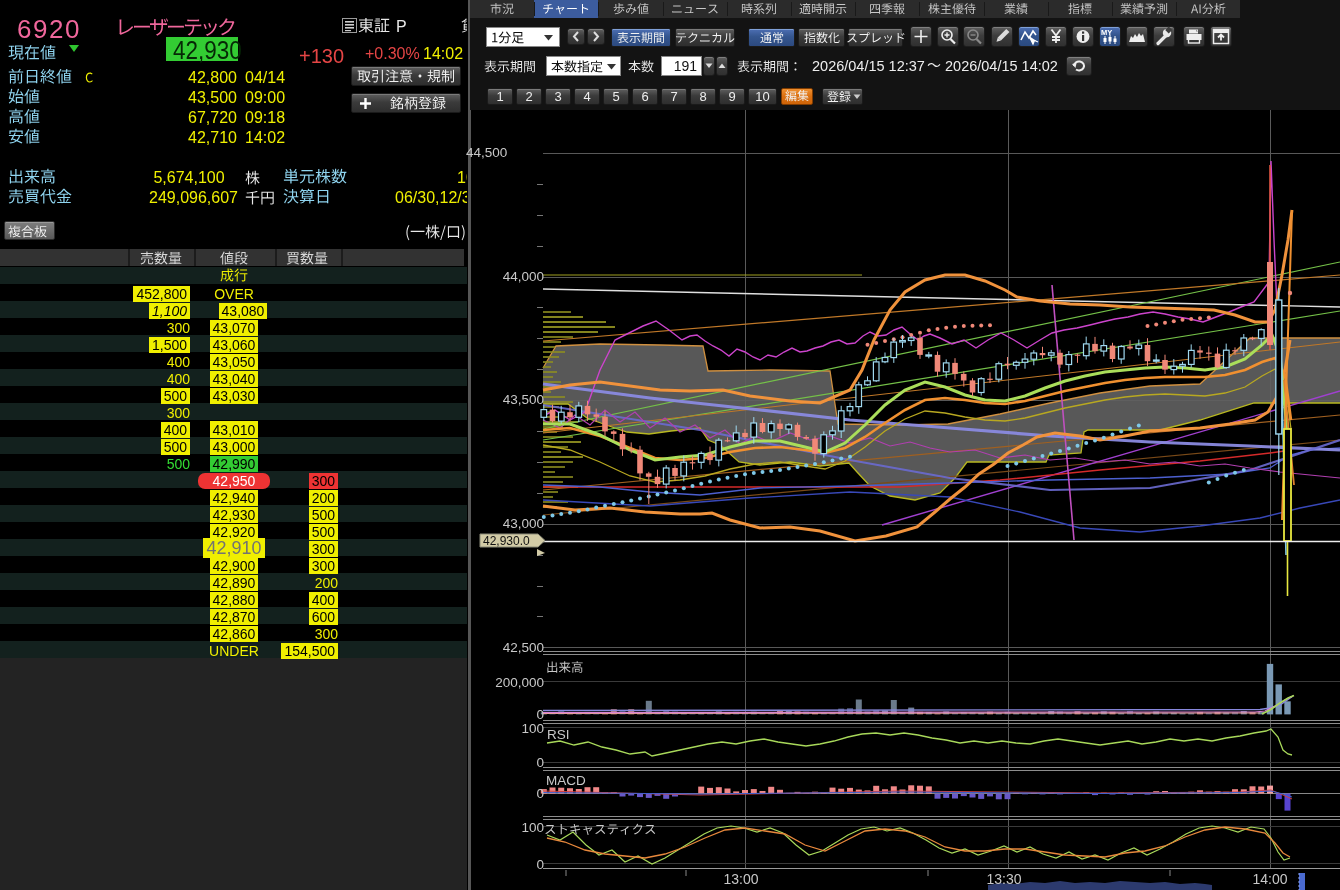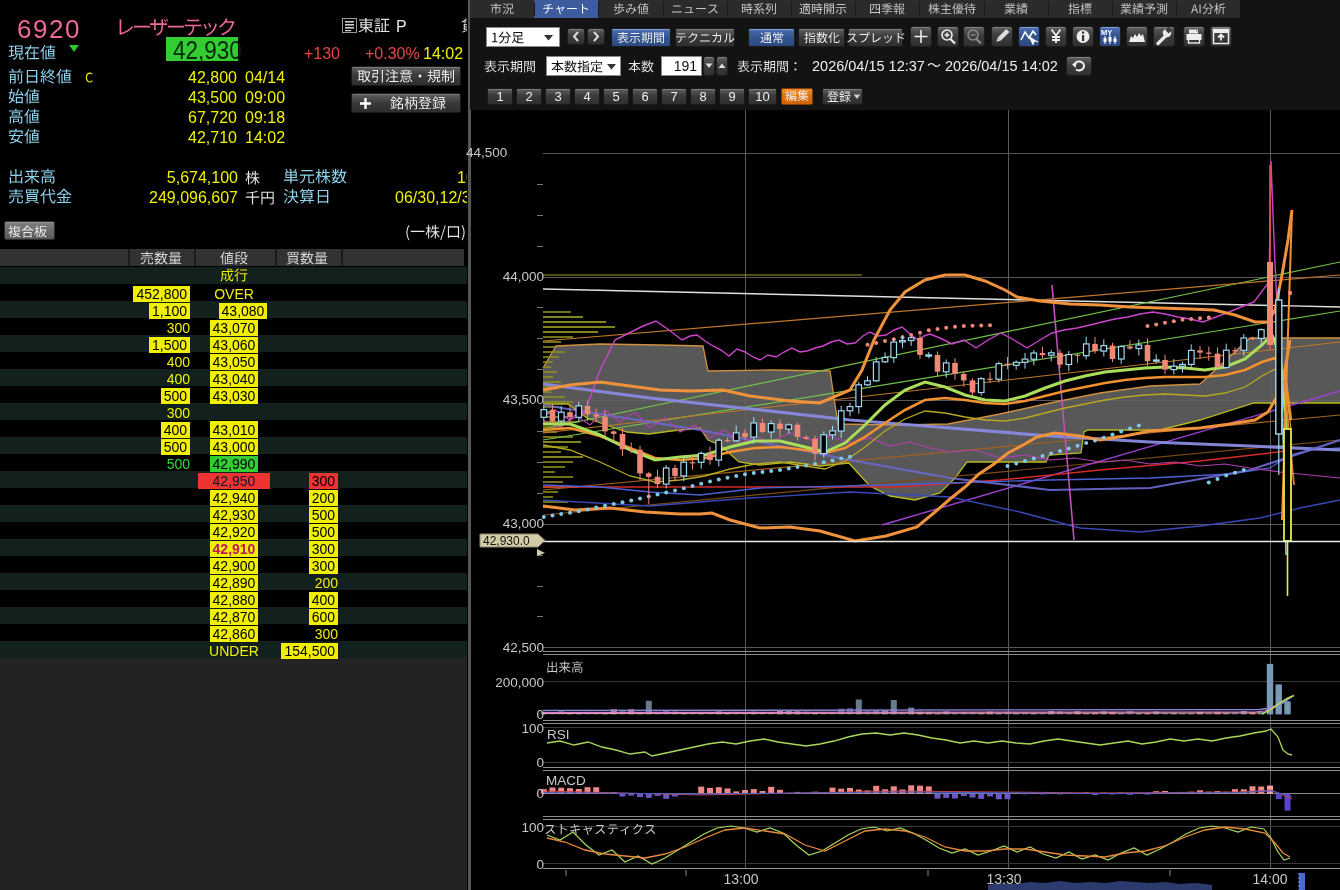--- a/index.html
+++ b/index.html
@@ -31,21 +31,21 @@
         <path transform="translate(0,15.3)" fill="#e8e8e8" d="M9.6 -12C10.5 -11.8 11.7 -11.4 12.3 -11.1L12.8 -11.7C12.2 -12 11.1 -12.4 10.2 -12.6ZM3.8 -4.8H11.4V-3.7H3.8ZM3.8 -3H11.4V-2H3.8ZM3.8 -6.5H11.4V-5.5H3.8ZM2.7 -7.3V-1.2H12.5V-7.3ZM8.8 -0.4C10.4 0.1 12 0.8 13 1.2L14.2 0.7C13.1 0.2 11.3 -0.5 9.7 -1ZM5.2 -1.1C4.1 -0.5 2.3 0.1 0.8 0.4C1.1 0.6 1.5 1 1.6 1.2C3.1 0.8 5 0.1 6.3 -0.6ZM7.2 -12.6C7.3 -11.9 7.5 -11.3 7.8 -10.7L5.1 -10.6L5.2 -9.7L8.3 -9.9C9.4 -8.4 11.2 -7.5 12.7 -7.5C13.7 -7.5 14 -7.8 14.2 -9.2C13.9 -9.2 13.6 -9.4 13.3 -9.6C13.3 -8.7 13.2 -8.5 12.8 -8.4C11.7 -8.4 10.5 -9 9.6 -10L14 -10.2L13.9 -11.1L8.9 -10.8C8.6 -11.3 8.3 -11.9 8.2 -12.6ZM4.9 -12.7C3.9 -11.4 2.2 -10.3 0.5 -9.6C0.8 -9.4 1.2 -9 1.3 -8.8C2 -9.1 2.7 -9.5 3.4 -10V-7.7H4.5V-10.9C5 -11.3 5.5 -11.8 6 -12.3Z"></path>
       </svg></div>
     <svg style="position:absolute;left:8.0px;top:41.7px;overflow:visible;" width="50" height="22">
       <path transform="translate(0,16.3)" fill="#8fd4ef" d="M8.2 -9.2H13.4V-7.5H8.2ZM8.2 -6.6H13.4V-4.9H8.2ZM8.2 -11.7H13.4V-10.1H8.2ZM0.5 -2.4 0.8 -1.2C2.4 -1.7 4.5 -2.3 6.5 -2.9L6.4 -4L4.2 -3.4V-7H6.1V-8.1H4.2V-11.5H6.3V-12.6H0.8V-11.5H3V-8.1H1V-7H3V-3.1ZM7 -12.7V-3.9H8.5C8.2 -1.8 7.5 -0.4 4.6 0.4C4.9 0.6 5.2 1.1 5.3 1.4C8.5 0.4 9.3 -1.4 9.6 -3.9H11.2V-0.3C11.2 0.8 11.5 1.2 12.7 1.2C12.9 1.2 14 1.2 14.2 1.2C15.2 1.2 15.5 0.7 15.6 -1.3C15.3 -1.4 14.8 -1.6 14.6 -1.8C14.5 -0.1 14.4 0.1 14.1 0.1C13.9 0.1 13 0.1 12.8 0.1C12.4 0.1 12.4 0.1 12.4 -0.3V-3.9H14.6V-12.7Z M22.3 -13.4C22 -12.6 21.7 -11.8 21.4 -11H17V-9.8H20.9C19.9 -7.8 18.4 -5.9 16.6 -4.6C16.8 -4.3 17.1 -3.8 17.2 -3.5C17.9 -4 18.5 -4.5 19.1 -5.1V1.2H20.3V-6.5C21 -7.5 21.7 -8.7 22.2 -9.8H31V-11H22.7C23 -11.7 23.3 -12.4 23.5 -13.1ZM25.6 -9V-5.9H22V-4.8H25.6V-0.2H21.3V0.9H31V-0.2H26.8V-4.8H30.4V-5.9H26.8V-9Z M41.1 -6.3H45.2V-5H41.1ZM41.1 -4.1H45.2V-2.8H41.1ZM41.1 -8.5H45.2V-7.2H41.1ZM40 -9.4V-1.8H46.4V-9.4H42.9L43.1 -10.7H47.3V-11.8H43.2L43.4 -13.4L42.2 -13.4L42 -11.8H37.6V-10.7H41.9L41.8 -9.4ZM37.4 -8.6V1.3H38.6V0.5H47.4V-0.6H38.6V-8.6ZM36.2 -13.4C35.3 -10.9 33.8 -8.5 32.3 -7C32.5 -6.7 32.8 -6.1 32.9 -5.8C33.5 -6.4 34 -7.1 34.6 -7.8V1.2H35.7V-9.6C36.3 -10.7 36.9 -11.9 37.4 -13Z"></path>
     </svg>
     <svg class="ab" style="left:68px;top:44px" width="12" height="9">
       <path d="M1 1 L11 1 L6 8 Z" fill="#2fc52f"></path>
     </svg>
     <div class="ab" style="left:166px;top:37px;width:72px;height:24px;background:#33cc33"></div>
     <div class="ab num" style="left:166px;top:38px;width:70px;font-size:25px;line-height:24px;color:#062806;text-align:right;transform:scaleX(0.9);transform-origin:100% 50%">42,930</div>
-    <div class="ab num" style="left:299px;top:45px;width:41px;font-size:16px;color:#e54545;text-align:right">+130</div>
+    <div class="ab num" style="left:299px;top:45px;width:41px;font-size:20px;color:#e54545;text-align:right">+130</div>
     <div class="ab num" style="left:365px;top:45px;width:53px;font-size:16px;color:#e54545;text-align:right">+0.30%</div>
     <div class="ab num" style="left:423px;top:45px;font-size:16px;color:#f0f000">14:02</div>
     <svg style="position:absolute;left:8.0px;top:65.7px;overflow:visible;" width="66" height="22">
       <path transform="translate(0,16.3)" fill="#8fd4ef" d="M9.7 -8.2V-1.7H10.8V-8.2ZM12.9 -8.7V-0.2C12.9 0 12.8 0.1 12.6 0.1C12.3 0.1 11.4 0.1 10.5 0.1C10.6 0.4 10.8 0.9 10.9 1.2C12.1 1.2 12.9 1.2 13.4 1C13.9 0.8 14.1 0.5 14.1 -0.2V-8.7ZM11.6 -13.5C11.2 -12.7 10.6 -11.7 10.1 -10.9H5.3L6 -11.2C5.7 -11.8 5.1 -12.8 4.4 -13.5L3.3 -13.1C3.9 -12.4 4.5 -11.5 4.8 -10.9H0.8V-9.8H15.2V-10.9H11.4C11.9 -11.6 12.4 -12.4 12.8 -13.1ZM6.5 -4.8V-3.2H3V-4.8ZM6.5 -5.8H3V-7.3H6.5ZM1.9 -8.4V1.2H3V-2.3H6.5V-0.1C6.5 0.1 6.5 0.2 6.3 0.2C6 0.2 5.3 0.2 4.5 0.1C4.7 0.4 4.8 0.9 4.9 1.2C6 1.2 6.7 1.2 7.1 1C7.6 0.8 7.7 0.5 7.7 -0.1V-8.4Z M20 -5.6H28V-1.1H20ZM20 -6.8V-11.2H28V-6.8ZM18.8 -12.4V1.1H20V0.1H28V1H29.3V-12.4Z M41 -4.2C42.1 -3.8 43.5 -2.9 44.3 -2.4L45 -3.2C44.3 -3.8 42.9 -4.5 41.7 -5ZM39.3 -1.2C41.4 -0.6 44.1 0.5 45.5 1.4L46.2 0.4C44.7 -0.4 42.1 -1.5 40 -2ZM36.8 -4.1C37.2 -3.2 37.6 -2 37.8 -1.2L38.7 -1.5C38.5 -2.3 38.1 -3.5 37.6 -4.4ZM33.5 -4.3C33.3 -2.9 32.9 -1.5 32.4 -0.5C32.7 -0.4 33.1 -0.2 33.4 -0C33.9 -1 34.3 -2.6 34.5 -4.1ZM41.1 -10.7H44.7C44.3 -9.8 43.6 -8.9 42.9 -8.2C42.1 -8.9 41.5 -9.8 41 -10.6ZM32.5 -6.3 32.7 -5.2 35.2 -5.3V1.3H36.2V-5.4L37.5 -5.5C37.6 -5.2 37.7 -4.9 37.8 -4.6L38.5 -5C38.7 -4.7 39 -4.4 39.1 -4.2C40.4 -4.8 41.7 -5.6 42.9 -6.7C44 -5.6 45.4 -4.6 46.8 -4C47 -4.4 47.3 -4.8 47.6 -5C46.2 -5.6 44.8 -6.4 43.7 -7.4C44.8 -8.5 45.7 -9.9 46.3 -11.4L45.6 -11.8L45.4 -11.8H41.8C42.1 -12.3 42.3 -12.8 42.5 -13.2L41.3 -13.4C40.7 -12 39.6 -10.1 37.9 -8.8C38.1 -8.6 38.5 -8.3 38.7 -8C39.3 -8.6 39.9 -9.1 40.4 -9.7C40.9 -8.9 41.4 -8.2 42.1 -7.5C41 -6.6 39.8 -5.8 38.6 -5.3C38.3 -6.2 37.8 -7.3 37.2 -8.2L36.4 -7.9C36.6 -7.5 36.9 -7 37.1 -6.4L34.7 -6.4C35.8 -7.8 37 -9.6 37.9 -11.2L36.9 -11.6C36.5 -10.8 35.9 -9.7 35.3 -8.7C35 -9.1 34.7 -9.4 34.4 -9.8C34.9 -10.7 35.6 -12 36.2 -13L35.1 -13.4C34.8 -12.5 34.2 -11.3 33.7 -10.4L33.2 -10.9L32.6 -10.1C33.3 -9.4 34.2 -8.5 34.7 -7.8C34.3 -7.2 34 -6.7 33.6 -6.3Z M57.1 -6.3H61.2V-5H57.1ZM57.1 -4.1H61.2V-2.8H57.1ZM57.1 -8.5H61.2V-7.2H57.1ZM56 -9.4V-1.8H62.4V-9.4H58.9L59.1 -10.7H63.3V-11.8H59.2L59.4 -13.4L58.2 -13.4L58 -11.8H53.6V-10.7H57.9L57.8 -9.4ZM53.4 -8.6V1.3H54.6V0.5H63.4V-0.6H54.6V-8.6ZM52.2 -13.4C51.3 -10.9 49.8 -8.5 48.3 -7C48.5 -6.7 48.8 -6.1 48.9 -5.8C49.5 -6.4 50 -7.1 50.6 -7.8V1.2H51.7V-9.6C52.3 -10.7 52.9 -11.9 53.4 -13Z"></path>
     </svg>
     <div class="ab num" style="left:140px;top:69px;width:97px;font-size:16px;color:#f0f000;text-align:right">42,800</div>
     <div class="ab num" style="left:245px;top:69px;font-size:16px;color:#f0f000">04/14</div>
     <svg style="position:absolute;left:8.0px;top:85.7px;overflow:visible;" width="34" height="22">
       <path transform="translate(0,16.3)" fill="#8fd4ef" d="M7.8 -5.2V1.3H9V0.6H13.5V1.2H14.7V-5.2ZM9 -0.5V-4.1H13.5V-0.5ZM9.9 -13.5C9.5 -11.8 8.7 -9.5 8 -8L6.7 -7.9L6.9 -6.7L14.1 -7.2C14.3 -6.8 14.4 -6.4 14.6 -6.1L15.6 -6.7C15.2 -7.8 14.1 -9.6 13 -11L12 -10.5C12.5 -9.8 13.1 -9 13.5 -8.3L9.2 -8C9.9 -9.5 10.6 -11.5 11.2 -13.2ZM3.1 -13.5C2.9 -12.4 2.7 -11.3 2.4 -10.1H0.7V-9H2.2C1.7 -7 1.2 -5 0.8 -3.7L1.9 -3.1L2 -3.8C2.6 -3.5 3.2 -3.1 3.7 -2.7C2.9 -1.3 2 -0.3 0.8 0.4C1 0.6 1.4 1 1.5 1.3C2.8 0.6 3.8 -0.5 4.7 -1.9C5.3 -1.4 5.9 -0.8 6.3 -0.3L7 -1.3C6.6 -1.8 5.9 -2.4 5.2 -3C6 -4.8 6.4 -7.1 6.7 -10L5.9 -10.2L5.7 -10.1H3.6C3.8 -11.2 4.1 -12.3 4.3 -13.3ZM3.3 -9H5.4C5.2 -6.9 4.8 -5.2 4.2 -3.7C3.6 -4.1 2.9 -4.5 2.3 -4.9C2.7 -6.2 3 -7.6 3.3 -9Z M25.1 -6.3H29.2V-5H25.1ZM25.1 -4.1H29.2V-2.8H25.1ZM25.1 -8.5H29.2V-7.2H25.1ZM24 -9.4V-1.8H30.4V-9.4H26.9L27.1 -10.7H31.3V-11.8H27.2L27.4 -13.4L26.2 -13.4L26 -11.8H21.6V-10.7H25.9L25.8 -9.4ZM21.4 -8.6V1.3H22.6V0.5H31.4V-0.6H22.6V-8.6ZM20.2 -13.4C19.3 -10.9 17.8 -8.5 16.3 -7C16.5 -6.7 16.8 -6.1 16.9 -5.8C17.5 -6.4 18 -7.1 18.6 -7.8V1.2H19.7V-9.6C20.3 -10.7 20.9 -11.9 21.4 -13Z"></path>
     </svg>
@@ -60,21 +60,21 @@
       <path transform="translate(0,16.3)" fill="#8fd4ef" d="M1.4 -11.7V-8.3H2.6V-10.6H13.5V-8.3H14.7V-11.7H8.6V-13.5H7.3V-11.7ZM0.9 -7.3V-6.2H4.8C4.1 -4.8 3.3 -3.4 2.7 -2.4L4 -2L4.4 -2.7C5.4 -2.4 6.4 -2 7.5 -1.6C5.9 -0.6 3.9 -0.1 1.3 0.2C1.5 0.5 1.9 1 2 1.3C4.8 0.9 7.1 0.2 8.8 -1.1C10.6 -0.3 12.3 0.6 13.5 1.3L14.4 0.3C13.2 -0.4 11.6 -1.2 9.8 -1.9C10.9 -3 11.7 -4.4 12.2 -6.2H15.1V-7.3H6.8L7.9 -9.6L6.7 -9.9C6.3 -9.1 5.9 -8.2 5.4 -7.3ZM6.2 -6.2H10.8C10.4 -4.6 9.6 -3.3 8.6 -2.4C7.3 -2.9 6 -3.3 4.9 -3.7Z M25.1 -6.3H29.2V-5H25.1ZM25.1 -4.1H29.2V-2.8H25.1ZM25.1 -8.5H29.2V-7.2H25.1ZM24 -9.4V-1.8H30.4V-9.4H26.9L27.1 -10.7H31.3V-11.8H27.2L27.4 -13.4L26.2 -13.4L26 -11.8H21.6V-10.7H25.9L25.8 -9.4ZM21.4 -8.6V1.3H22.6V0.5H31.4V-0.6H22.6V-8.6ZM20.2 -13.4C19.3 -10.9 17.8 -8.5 16.3 -7C16.5 -6.7 16.8 -6.1 16.9 -5.8C17.5 -6.4 18 -7.1 18.6 -7.8V1.2H19.7V-9.6C20.3 -10.7 20.9 -11.9 21.4 -13Z"></path>
     </svg>
     <div class="ab num" style="left:140px;top:129px;width:97px;font-size:16px;color:#f0f000;text-align:right">42,710</div>
     <div class="ab num" style="left:245px;top:129px;font-size:16px;color:#f0f000">14:02</div>
     <svg style="position:absolute;left:85.0px;top:68.7px;overflow:visible;" width="10" height="18">
       <path transform="translate(0,13.3)" fill="#f0f000" d="M4.9 0.2C6.1 0.2 7.1 -0.3 7.8 -1.2L7.2 -2C6.6 -1.3 5.9 -0.9 5 -0.9C3.1 -0.9 2 -2.4 2 -4.8C2 -7.2 3.2 -8.6 5 -8.6C5.8 -8.6 6.4 -8.3 6.9 -7.7L7.6 -8.5C7 -9.1 6.1 -9.7 5 -9.7C2.6 -9.7 0.8 -7.8 0.8 -4.8C0.8 -1.7 2.5 0.2 4.9 0.2Z"></path>
     </svg>
     <svg style="position:absolute;left:8.0px;top:165.7px;overflow:visible;" width="50" height="22">
       <path transform="translate(0,16.3)" fill="#8fd4ef" d="M2.4 -11.9V-6.4H7.3V-0.9H3V-5.4H1.8V1.3H3V0.3H13.1V1.2H14.3V-5.4H13.1V-0.9H8.5V-6.4H13.6V-11.9H12.4V-7.6H8.5V-13.4H7.3V-7.6H3.6V-11.9Z M28.1 -10.1C27.7 -9.1 27 -7.7 26.5 -6.8L27.5 -6.5C28.1 -7.3 28.8 -8.6 29.3 -9.7ZM19 -9.6C19.6 -8.6 20.2 -7.3 20.4 -6.5L21.6 -7C21.3 -7.8 20.7 -9.1 20 -10ZM23.4 -13.4V-11.5H17.7V-10.4H23.4V-6.3H16.9V-5.2H22.5C21.1 -3.2 18.7 -1.4 16.5 -0.4C16.8 -0.2 17.2 0.3 17.4 0.6C19.5 -0.5 21.8 -2.4 23.4 -4.5V1.3H24.6V-4.6C26.2 -2.4 28.5 -0.4 30.6 0.6C30.8 0.3 31.2 -0.1 31.5 -0.4C29.3 -1.3 26.9 -3.2 25.5 -5.2H31.1V-6.3H24.6V-10.4H30.4V-11.5H24.6V-13.4Z M36.8 -9.1H43.1V-7.6H36.8ZM35.7 -10V-6.7H44.3V-10ZM39.3 -13.5V-11.9H33V-10.9H46.9V-11.9H40.5V-13.5ZM33.8 -5.7V1.3H34.9V-4.6H45.2V-0.2C45.2 0 45.1 0.1 44.8 0.1C44.5 0.1 43.6 0.1 42.6 0.1C42.8 0.4 42.9 0.9 43 1.2C44.3 1.2 45.2 1.2 45.7 1.1C46.2 0.9 46.4 0.5 46.4 -0.2V-5.7ZM38 -2.7H42V-1.1H38ZM37 -3.6V0.6H38V-0.2H43.1V-3.6Z"></path>
     </svg>
-    <div class="ab num" style="left:140px;top:169px;width:98px;font-size:16px;color:#f0f000;text-align:right">5,674,100</div>
+    <div class="ab num" style="left:140px;top:169px;width:98px;font-size:16px;color:#f0f000;text-align:center">5,674,100</div>
     <svg style="position:absolute;left:245.0px;top:167.7px;overflow:visible;" width="17" height="21">
       <path transform="translate(0,15.3)" fill="#e8e8e8" d="M7.5 -11.9C7.2 -10.1 6.7 -8.3 5.9 -7.1C6.2 -7 6.6 -6.7 6.8 -6.5C7.2 -7.1 7.5 -7.9 7.8 -8.7H9.7V-6.1H6.1V-5.1H9C8.2 -3.2 6.7 -1.3 5.2 -0.4C5.5 -0.2 5.8 0.2 6 0.4C7.4 -0.6 8.8 -2.3 9.7 -4.2V1.2H10.8V-4.4C11.6 -2.5 12.7 -0.7 13.9 0.3C14.1 0 14.4 -0.3 14.7 -0.5C13.5 -1.5 12.2 -3.3 11.5 -5.1H14.3V-6.1H10.8V-8.7H13.7V-9.8H10.8V-12.6H9.7V-9.8H8.1C8.3 -10.4 8.4 -11.1 8.5 -11.7ZM3 -12.6V-9.7H0.8V-8.7H2.9C2.4 -6.6 1.5 -4.2 0.5 -3C0.7 -2.7 1 -2.2 1.1 -1.9C1.8 -2.9 2.5 -4.5 3 -6.2V1.2H4.1V-6.8C4.5 -6 5 -5 5.3 -4.5L5.9 -5.3C5.7 -5.7 4.5 -7.6 4.1 -8.1V-8.7H6V-9.7H4.1V-12.6Z"></path>
     </svg>
     <svg style="position:absolute;left:283.0px;top:165.7px;overflow:visible;" width="66" height="22">
       <path transform="translate(0,16.3)" fill="#8fd4ef" d="M3.5 -6.9H7.3V-5.2H3.5ZM8.6 -6.9H12.6V-5.2H8.6ZM3.5 -9.6H7.3V-7.9H3.5ZM8.6 -9.6H12.6V-7.9H8.6ZM12.4 -13.4C12 -12.6 11.3 -11.4 10.7 -10.6H7.8L8.8 -11C8.6 -11.7 8 -12.7 7.5 -13.5L6.4 -13.1C6.9 -12.3 7.4 -11.3 7.6 -10.6H4.1L5 -11C4.7 -11.7 4 -12.6 3.4 -13.3L2.4 -12.8C2.9 -12.1 3.6 -11.2 3.9 -10.6H2.4V-4.2H7.3V-2.7H0.9V-1.6H7.3V1.3H8.6V-1.6H15.2V-2.7H8.6V-4.2H13.8V-10.6H12.1C12.6 -11.3 13.2 -12.2 13.7 -13Z M18.4 -12.2V-11H29.7V-12.2ZM16.9 -7.7V-6.5H21C20.8 -3.5 20.2 -1 16.8 0.3C17 0.5 17.4 1 17.5 1.2C21.2 -0.3 22 -3.1 22.3 -6.5H25.3V-0.8C25.3 0.6 25.7 1 27.2 1C27.5 1 29.2 1 29.5 1C30.9 1 31.2 0.2 31.3 -2.5C31 -2.6 30.5 -2.8 30.2 -3C30.1 -0.6 30 -0.1 29.4 -0.1C29 -0.1 27.6 -0.1 27.3 -0.1C26.7 -0.1 26.5 -0.2 26.5 -0.8V-6.5H31.1V-7.7Z M40 -12.7C39.7 -10.7 39.2 -8.8 38.3 -7.6C38.6 -7.4 39.1 -7.1 39.3 -7C39.7 -7.6 40 -8.4 40.3 -9.3H42.3V-6.5H38.5V-5.4H41.6C40.7 -3.4 39.2 -1.4 37.6 -0.4C37.9 -0.2 38.2 0.2 38.4 0.5C39.9 -0.6 41.3 -2.5 42.3 -4.5V1.3H43.5V-4.7C44.3 -2.7 45.6 -0.8 46.8 0.4C47 0 47.4 -0.4 47.7 -0.6C46.4 -1.6 45 -3.5 44.2 -5.4H47.2V-6.5H43.5V-9.3H46.7V-10.4H43.5V-13.4H42.3V-10.4H40.7C40.8 -11.1 41 -11.8 41.1 -12.5ZM35.2 -13.4V-10.4H32.9V-9.2H35.1C34.6 -7 33.6 -4.5 32.5 -3.2C32.7 -2.9 33 -2.3 33.2 -2C33.9 -3.1 34.6 -4.8 35.2 -6.6V1.3H36.4V-7.2C36.8 -6.4 37.4 -5.3 37.6 -4.8L38.3 -5.6C38.1 -6.1 36.8 -8.1 36.4 -8.7V-9.2H38.4V-10.4H36.4V-13.4Z M55 -13.1C54.7 -12.5 54.2 -11.6 53.8 -11L54.6 -10.6C55 -11.1 55.6 -12 56 -12.7ZM49.3 -12.7C49.8 -12 50.2 -11.1 50.3 -10.6L51.3 -11C51.1 -11.6 50.7 -12.4 50.2 -13.1ZM58.1 -13.5C57.6 -10.6 56.8 -7.9 55.4 -6.2C55.7 -6 56.2 -5.6 56.4 -5.4C56.8 -6 57.2 -6.7 57.6 -7.4C57.9 -5.8 58.4 -4.3 59 -3C58.2 -1.7 57.2 -0.8 55.8 -0C55.3 -0.4 54.6 -0.8 53.9 -1.2C54.5 -1.9 54.9 -2.8 55.1 -3.9H56.5V-4.9H52.2L52.7 -6L52.4 -6.1H53.2V-8.5C53.9 -7.9 54.9 -7.1 55.3 -6.8L56 -7.6C55.6 -7.9 53.8 -9 53.2 -9.4V-9.5H56.4V-10.5H53.2V-13.5H52V-10.5H48.7V-9.5H51.7C50.9 -8.4 49.7 -7.5 48.5 -7C48.8 -6.7 49.1 -6.3 49.2 -6C50.2 -6.6 51.2 -7.5 52 -8.4V-6.2L51.6 -6.3L50.9 -4.9H48.6V-3.9H50.4C50 -3.1 49.6 -2.2 49.2 -1.6L50.3 -1.3L50.5 -1.7C51.1 -1.5 51.6 -1.2 52.1 -1C51.3 -0.4 50.1 0 48.7 0.3C48.9 0.5 49.1 1 49.2 1.3C50.9 0.9 52.2 0.4 53.2 -0.4C53.9 0 54.5 0.5 55 0.9L55.4 0.5C55.6 0.8 55.8 1.1 55.9 1.3C57.5 0.5 58.7 -0.5 59.7 -1.8C60.4 -0.5 61.4 0.6 62.7 1.3C62.8 0.9 63.2 0.5 63.5 0.2C62.2 -0.4 61.2 -1.5 60.4 -2.9C61.4 -4.6 62 -6.8 62.4 -9.4H63.4V-10.5H58.7C58.9 -11.4 59.1 -12.3 59.3 -13.3ZM51.7 -3.9H53.9C53.7 -3 53.4 -2.3 52.9 -1.7C52.3 -2 51.6 -2.3 51 -2.6ZM58.3 -9.4H61.1C60.8 -7.4 60.4 -5.7 59.7 -4.2C59.1 -5.7 58.6 -7.5 58.3 -9.4Z"></path>
     </svg>
     <div class="ab num" style="left:457px;top:169px;width:10px;overflow:hidden;font-size:16px;color:#f0f000">100</div>
     <svg style="position:absolute;left:8.0px;top:185.7px;overflow:visible;" width="66" height="22">
       <path transform="translate(0,16.3)" fill="#8fd4ef" d="M1.5 -6.8V-3.7H2.6V-5.7H13.4V-3.7H14.6V-6.8ZM9.2 -4.9V-0.6C9.2 0.6 9.6 1 11 1C11.3 1 13.1 1 13.4 1C14.6 1 15 0.4 15.1 -1.7C14.8 -1.8 14.3 -2 14 -2.2C14 -0.4 13.9 -0.1 13.3 -0.1C12.9 -0.1 11.5 -0.1 11.2 -0.1C10.5 -0.1 10.4 -0.2 10.4 -0.6V-4.9ZM5.2 -4.9C5 -2.1 4.4 -0.5 0.7 0.3C0.9 0.5 1.3 1 1.4 1.3C5.4 0.3 6.2 -1.6 6.5 -4.9ZM7.3 -13.4V-11.9H1V-10.8H7.3V-9.1H2.5V-8.1H13.6V-9.1H8.6V-10.8H15V-11.9H8.6V-13.4Z M26.3 -11.7H29.1V-10.1H26.3ZM22.6 -11.7H25.3V-10.1H22.6ZM19 -11.7H21.6V-10.1H19ZM17.9 -12.7V-9.1H30.3V-12.7ZM20 -5.4H28.1V-4.2H20ZM20 -3.4H28.1V-2.1H20ZM20 -7.4H28.1V-6.2H20ZM18.8 -8.2V-1.3H29.3V-8.2ZM25.3 -0.5C27.2 0.1 29 0.8 30 1.3L31.3 0.7C30.1 0.1 28.1 -0.6 26.3 -1.1ZM21.6 -1.2C20.4 -0.5 18.5 0.1 16.8 0.4C17.1 0.6 17.5 1.1 17.7 1.3C19.3 0.9 21.4 0.1 22.7 -0.7Z M43.4 -12.5C44.4 -11.7 45.5 -10.6 46 -9.9L47 -10.5C46.4 -11.2 45.3 -12.3 44.3 -13.1ZM40.8 -13.2C40.8 -11.5 40.9 -9.9 41.1 -8.4L37.2 -8L37.4 -6.8L41.2 -7.3C41.8 -2.3 43.1 1.1 45.8 1.3C46.6 1.3 47.2 0.5 47.6 -2.3C47.4 -2.4 46.8 -2.7 46.6 -2.9C46.4 -1.1 46.2 -0.1 45.7 -0.1C44 -0.3 42.9 -3.2 42.4 -7.5L47.3 -8.1L47.1 -9.2L42.3 -8.6C42.1 -10 42 -11.6 42 -13.2ZM37 -13.3C36 -10.7 34.2 -8.3 32.3 -6.7C32.5 -6.4 32.9 -5.8 33 -5.6C33.8 -6.2 34.5 -7 35.2 -7.9V1.2H36.4V-9.7C37.1 -10.7 37.7 -11.8 38.1 -12.9Z M51.2 -3.5C51.9 -2.6 52.5 -1.3 52.7 -0.5L53.7 -1C53.5 -1.8 52.9 -3 52.2 -3.9ZM59.6 -3.9C59.2 -3 58.5 -1.7 57.9 -0.9L58.8 -0.5C59.4 -1.3 60.1 -2.4 60.8 -3.4ZM49.2 -0.3V0.8H62.8V-0.3H56.6V-4.3H62.1V-5.3H56.6V-7.5H60V-8.5C60.9 -7.8 61.8 -7.3 62.7 -6.8C62.9 -7.2 63.2 -7.6 63.5 -7.9C61 -9 58.2 -11.2 56.5 -13.5H55.3C54 -11.5 51.4 -9.1 48.6 -7.7C48.9 -7.4 49.2 -7 49.3 -6.7C50.3 -7.2 51.2 -7.8 52 -8.4V-7.5H55.3V-5.3H49.9V-4.3H55.3V-0.3ZM55.9 -12.3C56.9 -11 58.3 -9.7 59.9 -8.6H52.2C53.7 -9.7 55.1 -11.1 55.9 -12.3Z"></path>
     </svg>
@@ -141,48 +141,48 @@
     <div class="ab" style="left:0;top:590px;width:467px;height:17px;background:#000"></div>
     <div class="ab" style="left:0;top:607px;width:467px;height:17px;background:#13211e"></div>
     <div class="ab" style="left:0;top:624px;width:467px;height:17px;background:#000"></div>
     <div class="ab" style="left:0;top:641px;width:467px;height:17px;background:#13211e"></div>
     <svg style="position:absolute;left:220.0px;top:266.2px;overflow:visible;" width="30" height="19">
       <path transform="translate(0,14.3)" fill="#f0ef00" d="M7.6 -11.7C7.6 -10.9 7.6 -10.2 7.7 -9.4H1.8V-5.4C1.8 -3.6 1.7 -1.2 0.5 0.5C0.8 0.6 1.2 1 1.4 1.2C2.7 -0.6 2.9 -3.5 2.9 -5.4V-5.5H5.4C5.4 -3.1 5.3 -2.2 5.1 -2C5 -1.9 4.9 -1.9 4.7 -1.9C4.5 -1.9 3.9 -1.9 3.2 -1.9C3.4 -1.7 3.5 -1.2 3.5 -1C4.2 -0.9 4.8 -0.9 5.2 -0.9C5.6 -1 5.8 -1.1 6 -1.3C6.3 -1.7 6.4 -2.9 6.5 -6.1C6.5 -6.2 6.5 -6.5 6.5 -6.5H2.9V-8.4H7.8C7.9 -6.1 8.3 -4 8.8 -2.4C7.9 -1.3 6.8 -0.5 5.5 0.2C5.8 0.4 6.1 0.8 6.3 1.1C7.4 0.4 8.4 -0.4 9.2 -1.3C9.9 0.2 10.7 1 11.8 1C12.9 1 13.2 0.3 13.4 -2.1C13.1 -2.2 12.8 -2.4 12.5 -2.6C12.4 -0.8 12.3 -0.1 11.9 -0.1C11.1 -0.1 10.5 -0.9 10 -2.2C11 -3.6 11.9 -5.2 12.5 -7L11.4 -7.3C11 -5.9 10.4 -4.6 9.6 -3.5C9.2 -4.8 9 -6.5 8.8 -8.4H13.3V-9.4H8.8C8.7 -10.2 8.7 -10.9 8.7 -11.7ZM9.4 -11.1C10.3 -10.6 11.4 -9.9 11.9 -9.4L12.6 -10.1C12 -10.6 10.9 -11.3 10 -11.7Z M20.1 -10.9V-9.9H27V-10.9ZM17.7 -11.8C17 -10.8 15.7 -9.5 14.5 -8.7C14.7 -8.5 15 -8.1 15.1 -7.9C16.4 -8.8 17.8 -10.1 18.7 -11.4ZM19.5 -7.1V-6H24.2V-0.2C24.2 -0 24.1 0.1 23.8 0.1C23.6 0.1 22.6 0.1 21.6 0C21.8 0.4 21.9 0.8 22 1.1C23.4 1.1 24.1 1.1 24.6 0.9C25.1 0.7 25.3 0.4 25.3 -0.2V-6H27.4V-7.1ZM18.3 -8.8C17.3 -7.2 15.8 -5.5 14.3 -4.5C14.6 -4.3 14.9 -3.8 15.1 -3.6C15.6 -4 16.2 -4.5 16.7 -5.1V1.2H17.7V-6.2C18.3 -6.9 18.8 -7.7 19.3 -8.4Z"></path>
     </svg>
     <div class="ab num" style="left:174px;top:285px;width:120px;height:15px;text-align:center"><span style="color:#f0ef00;font-size:14px;line-height:15px;">OVER</span></div>
     <div class="ab num" style="left:70px;top:285px;width:120px;height:15px;text-align:right"><span style="color:#000;font-size:14px;line-height:15px;background:#f0ef00;padding:0 3px;">452,800</span></div>
     <div class="ab num" style="left:183px;top:302px;width:120px;height:15px;text-align:center"><span style="color:#000;font-size:14px;line-height:15px;background:#f0ef00;padding:0 3px;">43,080</span></div>
-    <div class="ab num" style="left:70px;top:302px;width:120px;height:15px;text-align:right"><span style="color:#000;font-size:14px;line-height:15px;background:#f0ef00;padding:0 3px;">1,100</span></div>
+    <div class="ab num" style="left:70px;top:302px;width:120px;height:15px;text-align:right"><span style="color:#000;font-size:14px;line-height:15px;background:#f0ef00;padding:0 3px;font-style:italic;">1,100</span></div>
     <div class="ab num" style="left:174px;top:319px;width:120px;height:15px;text-align:center"><span style="color:#000;font-size:14px;line-height:15px;background:#f0ef00;padding:0 3px;">43,070</span></div>
     <div class="ab num" style="left:70px;top:319px;width:120px;height:15px;text-align:right"><span style="color:#f0ef00;font-size:14px;line-height:15px;">300</span></div>
     <div class="ab num" style="left:174px;top:336px;width:120px;height:15px;text-align:center"><span style="color:#000;font-size:14px;line-height:15px;background:#f0ef00;padding:0 3px;">43,060</span></div>
     <div class="ab num" style="left:70px;top:336px;width:120px;height:15px;text-align:right"><span style="color:#000;font-size:14px;line-height:15px;background:#f0ef00;padding:0 3px;">1,500</span></div>
     <div class="ab num" style="left:174px;top:353px;width:120px;height:15px;text-align:center"><span style="color:#000;font-size:14px;line-height:15px;background:#f0ef00;padding:0 3px;">43,050</span></div>
     <div class="ab num" style="left:70px;top:353px;width:120px;height:15px;text-align:right"><span style="color:#f0ef00;font-size:14px;line-height:15px;">400</span></div>
     <div class="ab num" style="left:174px;top:370px;width:120px;height:15px;text-align:center"><span style="color:#000;font-size:14px;line-height:15px;background:#f0ef00;padding:0 3px;">43,040</span></div>
     <div class="ab num" style="left:70px;top:370px;width:120px;height:15px;text-align:right"><span style="color:#f0ef00;font-size:14px;line-height:15px;">400</span></div>
     <div class="ab num" style="left:174px;top:387px;width:120px;height:15px;text-align:center"><span style="color:#000;font-size:14px;line-height:15px;background:#f0ef00;padding:0 3px;">43,030</span></div>
     <div class="ab num" style="left:70px;top:387px;width:120px;height:15px;text-align:right"><span style="color:#000;font-size:14px;line-height:15px;background:#f0ef00;padding:0 3px;">500</span></div>
     <div class="ab num" style="left:174px;top:420px;width:120px;height:15px;text-align:center"><span style="color:#000;font-size:14px;line-height:15px;background:#f0ef00;padding:0 3px;">43,020</span></div>
     <div class="ab num" style="left:70px;top:404px;width:120px;height:15px;text-align:right"><span style="color:#f0ef00;font-size:14px;line-height:15px;">300</span></div>
     <div class="ab num" style="left:174px;top:421px;width:120px;height:15px;text-align:center"><span style="color:#000;font-size:14px;line-height:15px;background:#f0ef00;padding:0 3px;">43,010</span></div>
     <div class="ab num" style="left:70px;top:421px;width:120px;height:15px;text-align:right"><span style="color:#000;font-size:14px;line-height:15px;background:#f0ef00;padding:0 3px;">400</span></div>
     <div class="ab num" style="left:174px;top:438px;width:120px;height:15px;text-align:center"><span style="color:#000;font-size:14px;line-height:15px;background:#f0ef00;padding:0 3px;">43,000</span></div>
     <div class="ab num" style="left:70px;top:438px;width:120px;height:15px;text-align:right"><span style="color:#000;font-size:14px;line-height:15px;background:#f0ef00;padding:0 3px;">500</span></div>
     <div class="ab num" style="left:174px;top:455px;width:120px;height:15px;text-align:center"><span style="color:#000;font-size:14px;line-height:15px;background:#33cc33;padding:0 3px;">42,990</span></div>
     <div class="ab num" style="left:70px;top:455px;width:120px;height:15px;text-align:right"><span style="color:#33dd33;font-size:14px;line-height:15px;">500</span></div>
-    <div class="ab num" style="left:174px;top:472px;width:120px;height:15px;text-align:center"><span style="color:#0f172a;font-size:14px;line-height:15px;background:#ee3333;padding:0 15px;">42,950</span></div>
+    <div class="ab num" style="left:174px;top:472px;width:120px;height:15px;text-align:center"><span style="color:#ffffff;font-size:14px;line-height:15px;background:#ee3333;padding:0 15px;border-radius:7px;">42,950</span></div>
     <div class="ab num" style="left:218px;top:472px;width:120px;height:15px;text-align:right"><span style="color:#000;font-size:14px;line-height:15px;background:#ee3333;padding:0 3px;">300</span></div>
     <div class="ab num" style="left:174px;top:489px;width:120px;height:15px;text-align:center"><span style="color:#000;font-size:14px;line-height:15px;background:#f0ef00;padding:0 3px;">42,940</span></div>
     <div class="ab num" style="left:218px;top:489px;width:120px;height:15px;text-align:right"><span style="color:#000;font-size:14px;line-height:15px;background:#f0ef00;padding:0 3px;">200</span></div>
     <div class="ab num" style="left:174px;top:506px;width:120px;height:15px;text-align:center"><span style="color:#000;font-size:14px;line-height:15px;background:#f0ef00;padding:0 3px;">42,930</span></div>
     <div class="ab num" style="left:218px;top:506px;width:120px;height:15px;text-align:right"><span style="color:#000;font-size:14px;line-height:15px;background:#f0ef00;padding:0 3px;">500</span></div>
     <div class="ab num" style="left:174px;top:523px;width:120px;height:15px;text-align:center"><span style="color:#000;font-size:14px;line-height:15px;background:#f0ef00;padding:0 3px;">42,920</span></div>
     <div class="ab num" style="left:218px;top:523px;width:120px;height:15px;text-align:right"><span style="color:#000;font-size:14px;line-height:15px;background:#f0ef00;padding:0 3px;">500</span></div>
-    <div class="ab num" style="left:174px;top:540px;width:120px;height:15px;text-align:center"><span style="color:#be185d;font-size:14px;line-height:15px;background:#f0ef00;padding:0 3px;font-weight:bold;">42,910</span></div>
+    <div class="ab num" style="left:174px;top:540px;width:120px;height:15px;text-align:center"><span style="color:#737373;font-size:18px;line-height:15px;background:#f0ef00;padding:0 3px;">42,910</span></div>
     <div class="ab num" style="left:218px;top:540px;width:120px;height:15px;text-align:right"><span style="color:#000;font-size:14px;line-height:15px;background:#f0ef00;padding:0 3px;">300</span></div>
     <div class="ab num" style="left:174px;top:557px;width:120px;height:15px;text-align:center"><span style="color:#000;font-size:14px;line-height:15px;background:#f0ef00;padding:0 3px;">42,900</span></div>
     <div class="ab num" style="left:218px;top:557px;width:120px;height:15px;text-align:right"><span style="color:#000;font-size:14px;line-height:15px;background:#f0ef00;padding:0 3px;">300</span></div>
     <div class="ab num" style="left:174px;top:574px;width:120px;height:15px;text-align:center"><span style="color:#000;font-size:14px;line-height:15px;background:#f0ef00;padding:0 3px;">42,890</span></div>
     <div class="ab num" style="left:218px;top:574px;width:120px;height:15px;text-align:right"><span style="color:#f0ef00;font-size:14px;line-height:15px;">200</span></div>
     <div class="ab num" style="left:174px;top:591px;width:120px;height:15px;text-align:center"><span style="color:#000;font-size:14px;line-height:15px;background:#f0ef00;padding:0 3px;">42,880</span></div>
     <div class="ab num" style="left:218px;top:591px;width:120px;height:15px;text-align:right"><span style="color:#000;font-size:14px;line-height:15px;background:#f0ef00;padding:0 3px;">400</span></div>
     <div class="ab num" style="left:174px;top:608px;width:120px;height:15px;text-align:center"><span style="color:#000;font-size:14px;line-height:15px;background:#f0ef00;padding:0 3px;">42,870</span></div>
     <div class="ab num" style="left:218px;top:608px;width:120px;height:15px;text-align:right"><span style="color:#000;font-size:14px;line-height:15px;background:#f0ef00;padding:0 3px;">600</span></div>
     <div class="ab num" style="left:174px;top:625px;width:120px;height:15px;text-align:center"><span style="color:#000;font-size:14px;line-height:15px;background:#f0ef00;padding:0 3px;">42,860</span></div>

